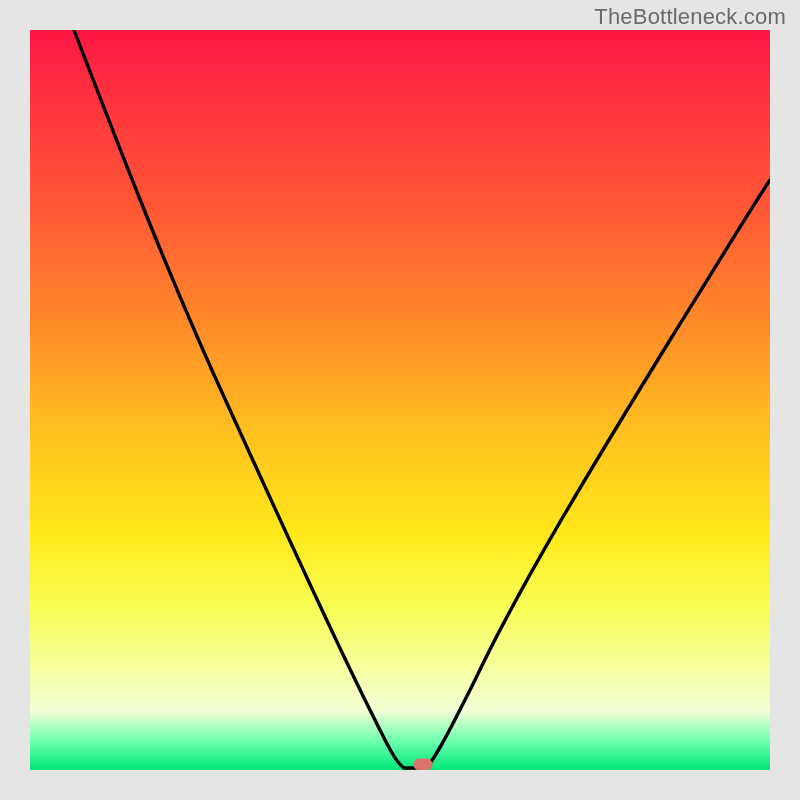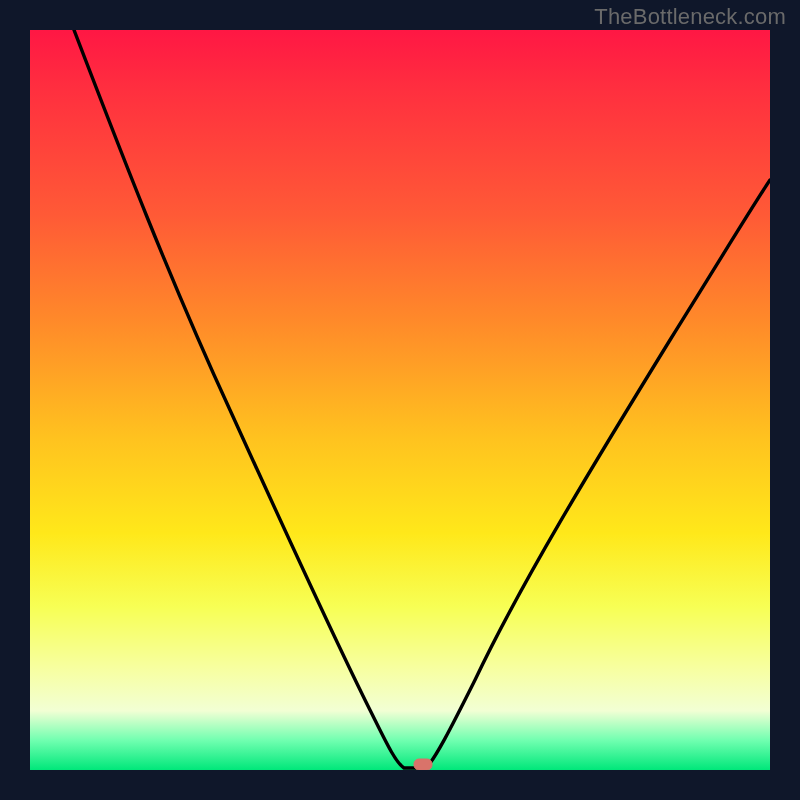--- a/index.html
+++ b/index.html
@@ -10,21 +10,21 @@
     overflow: hidden;
     background: #000;
     font-family: Arial, Helvetica, sans-serif;
   }
   .frame {
     position: absolute;
     left: 0;
     top: 0;
     width: 800px;
     height: 800px;
-    background: #0f172a;
+    background: #e5e5e5;
     text-align: center;
   }
   .plot {
     position: absolute;
     left: 30px;
     top: 30px;
     width: 740px;
     height: 740px;
     
     background: linear-gradient(to bottom,

